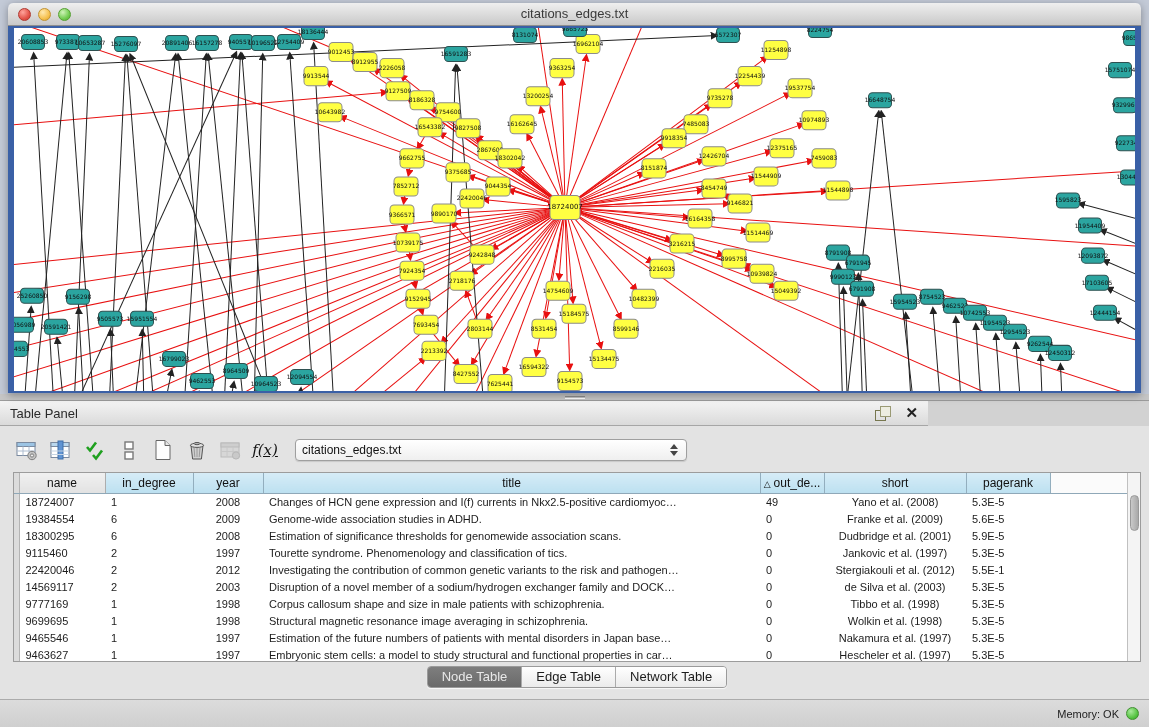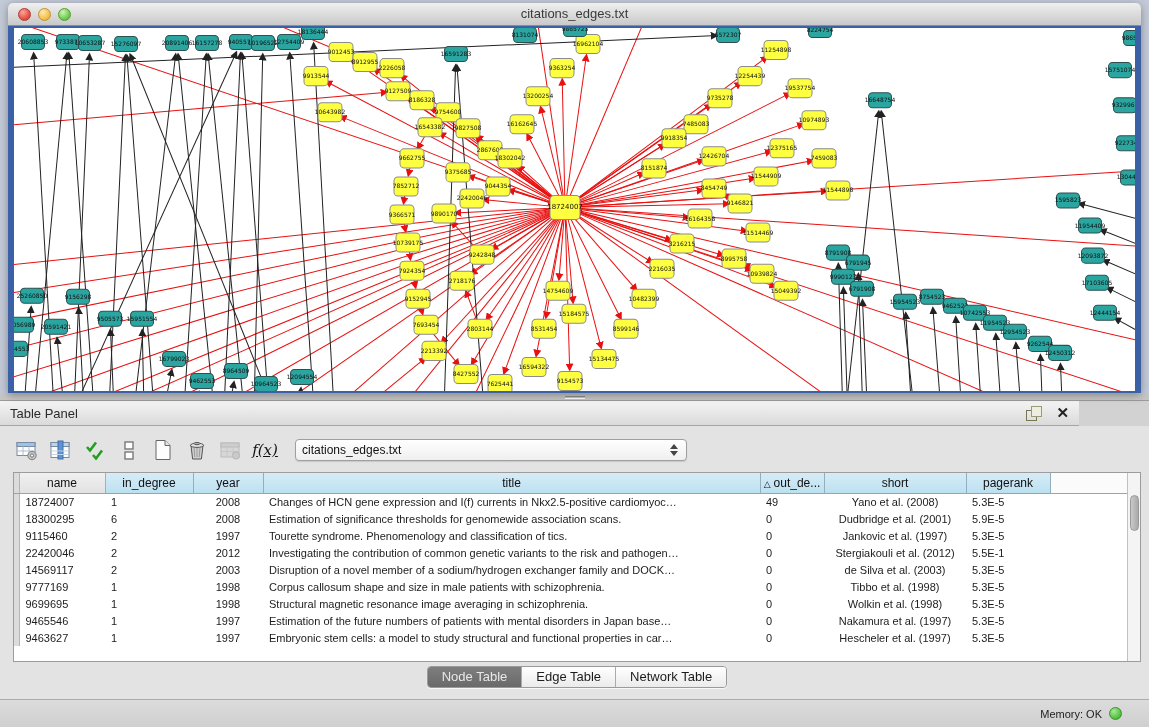--- a/index.html
+++ b/index.html
@@ -21,21 +21,21 @@
   .tl.grn   { background:radial-gradient(circle at 35% 30%,#CFF3B8,#73CD52 60%,#4FA833); border:1px solid #54A02F;}
   .canvas-wrap { position:absolute; left:6px; top:25px; right:6px; bottom:2px; background:#FFFFFF; overflow:hidden; }
   .canvas-wrap svg { width:100%; height:100%; display:block; }
 
   
   .splitter { width:1149px; height:7px; background:#C6C6C6; border-bottom:1px solid #9B9B9B;
     display:flex; align-items:center; justify-content:center; }
   .splitter .grip { width:20px; height:3px; border-top:1px solid #8F8F8F; border-bottom:1px solid #FFF; }
 
   
-  .panel-header { width:1079px; height:25px; background:linear-gradient(#F4F4F4,#DADADA);
+  .panel-header { width:928px; height:25px; background:linear-gradient(#F4F4F4,#DADADA);
     border-bottom:1px solid #A6A6A6; display:flex; align-items:center; padding:8px 10px; }
   .panel-header .ph-title { font-size:13px; color:#2A2A2A; }
   .panel-header .spacer { flex:1; }
   .float-ico { position:relative; width:16px; height:14px; margin-right:14px; cursor:pointer; }
   .float-ico::before { content:""; position:absolute; left:0; top:4px; width:9px; height:9px; border:1px solid #77774F; }
   .float-ico::after  { content:""; position:absolute; left:5px; top:0;  width:9px; height:9px; border:1px solid #9A9A74; background:#EDEDE0;}
   .close-ico { font-size:15px; font-weight:bold; color:#222; cursor:pointer; line-height:14px; }
 
   .panel-body { width:1149px; height:273px; background:#E3E3E3; padding:4px 8px 0 13px; }
 
@@ -71,21 +71,21 @@
   .tabbar { height:30px; display:flex; align-items:center; justify-content:center; }
   .seg { display:flex; border:1px solid #9A9A9A; border-radius:4px; overflow:hidden;
     box-shadow:0 1px 1px rgba(255,255,255,.8); }
   .seg span { padding:2px 14px; font-size:13px; background:linear-gradient(#FFFFFF,#EBEBEB);
     color:#1C1C1C; border-right:1px solid #ABABAB; cursor:pointer; line-height:16px;}
   .seg span:last-child { border-right:none; }
   .seg span.sel { background:linear-gradient(#7E7E7E,#6A6A6A); color:#E8E8E8; }
 
   
   .statusbar { width:1149px; height:28px; background:linear-gradient(#DCDCDC,#CFCFCF);
-    border-top:1px solid #ABABAB; display:flex; align-items:center; justify-content:flex-end; padding-right:27px; gap:7px;}
+    border-top:1px solid #ABABAB; display:flex; align-items:center; justify-content:flex-end; padding-right:10px; gap:7px;}
   .statusbar .mem { font-size:11px; color:#222; }
   .memdot { width:13px; height:13px; border-radius:50%;
     background:radial-gradient(circle at 35% 30%,#A9E99B,#52C23F 65%,#3B9E2B); border:1px solid #3F8F2F; }
 </style>
 </head>
 <body>
 
 <div class="top-area">
   <div class="net-window">
     <div class="titlebar">
@@ -595,20 +595,31 @@
             <td class="al">1</td>
             <td class="ac">2008</td>
             <td class="al">Changes of HCN gene expression and I(f) currents in Nkx2.5-positive cardiomyoc…</td>
             <td class="al">49</td>
             <td class="ac">Yano et al. (2008)</td>
             <td class="al">5.3E-5</td>
             <td></td>
           </tr>
           <tr>
             <td class="strip"></td>
+            <td class="al">19384554</td>
+            <td class="al">6</td>
+            <td class="ac">2009</td>
+            <td class="al">Genome-wide association studies in ADHD.</td>
+            <td class="al">0</td>
+            <td class="ac">Franke et al. (2009)</td>
+            <td class="al">5.6E-5</td>
+            <td></td>
+          </tr>
+          <tr>
+            <td class="strip"></td>
             <td class="al">18300295</td>
             <td class="al">6</td>
             <td class="ac">2008</td>
             <td class="al">Estimation of significance thresholds for genomewide association scans.</td>
             <td class="al">0</td>
             <td class="ac">Dudbridge et al. (2001)</td>
             <td class="al">5.9E-5</td>
             <td></td>
           </tr>
           <tr>

